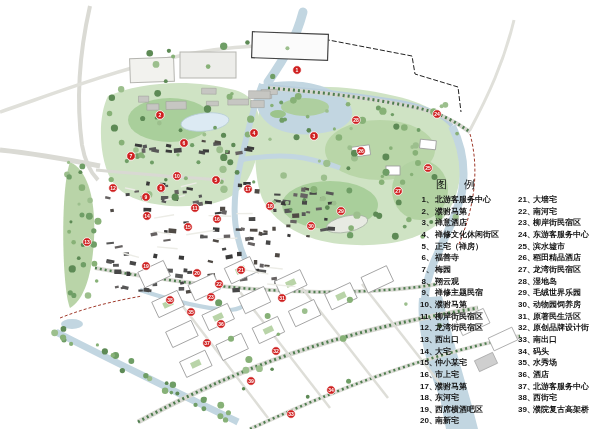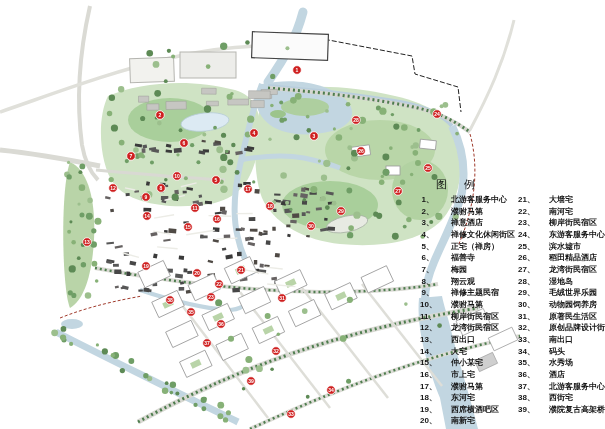--- a/index.html
+++ b/index.html
@@ -11,21 +11,21 @@
   #map{position:absolute;left:0;top:0}
   .legend-title{
     position:absolute;left:436px;top:177px;
     font-size:11px;font-weight:400;color:#101010;letter-spacing:7px;white-space:nowrap;
   }
   .legend-col{position:absolute;top:194px}
   .legend-col.c1{left:420px}
   .legend-col.c2{left:518px}
   .lrow{display:flex;align-items:baseline;line-height:11.65px;font-size:8px;font-weight:700;color:#161616;white-space:nowrap}
   .lnum{flex:none;width:14px;text-align:right}
-  .llab{margin-left:17px}
+  .llab{margin-left:1px}
 </style>
 </head>
 <body>
 
 <svg id="map" width="605" height="429" viewBox="0 0 605 429">
 
   <g>
     <path d="M108,96 C140,82 190,78 235,90 C258,96 264,120 258,150 C252,180 240,198 210,204 C170,210 130,204 114,184 C100,166 96,120 108,96 Z" fill="#cfe3c4"></path>
     <path d="M265,95 C300,84 340,84 395,96 C430,104 452,118 458,142 C464,170 460,198 442,220 C420,242 380,248 340,244 C305,240 278,226 264,202 C252,180 252,120 265,95 Z" fill="#cfe3c4"></path>
     <path d="M70,162 C88,170 96,200 94,240 C92,275 84,300 70,308 C62,290 60,190 70,162 Z" fill="#b9d4a8"></path>

